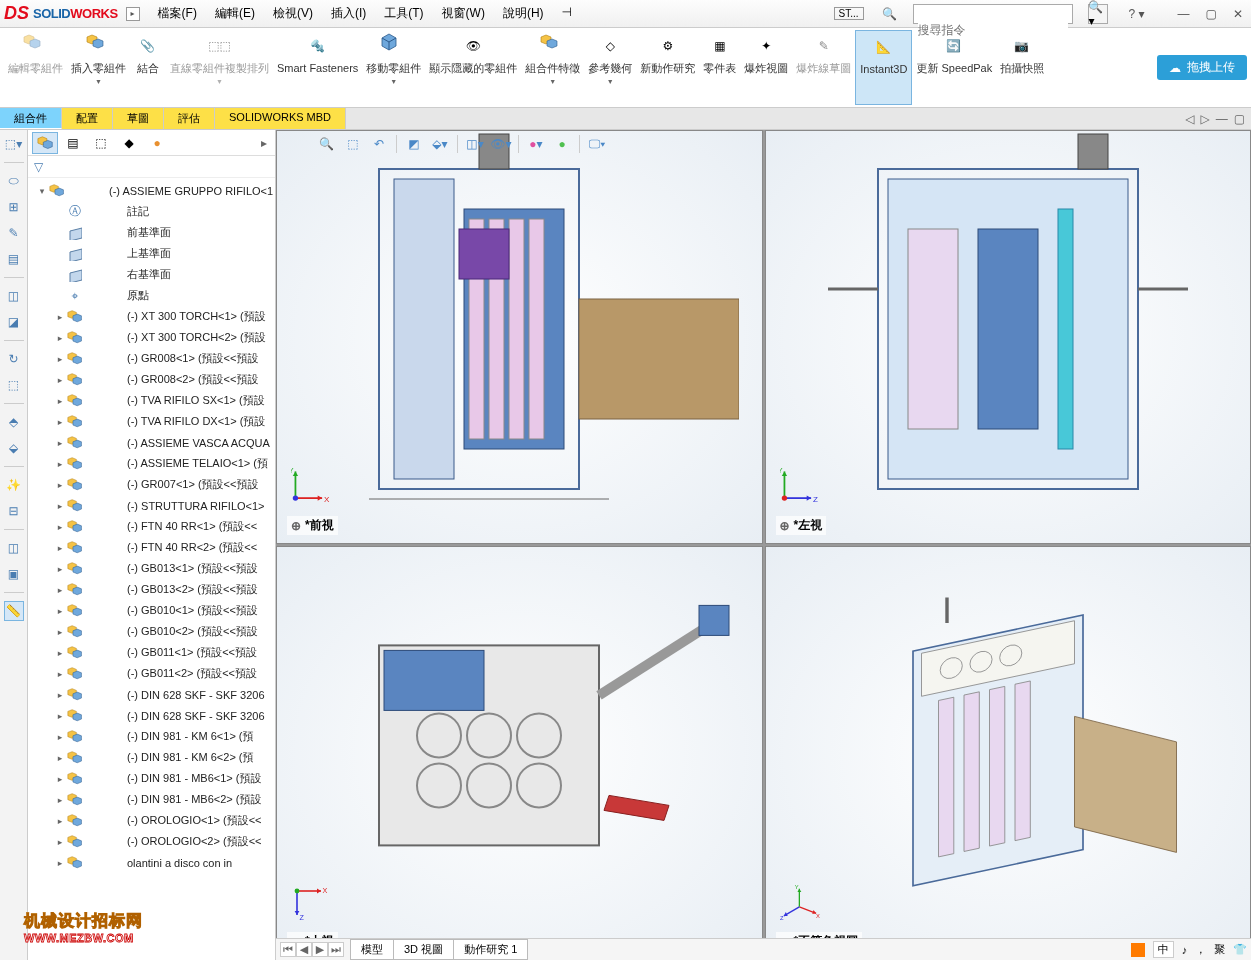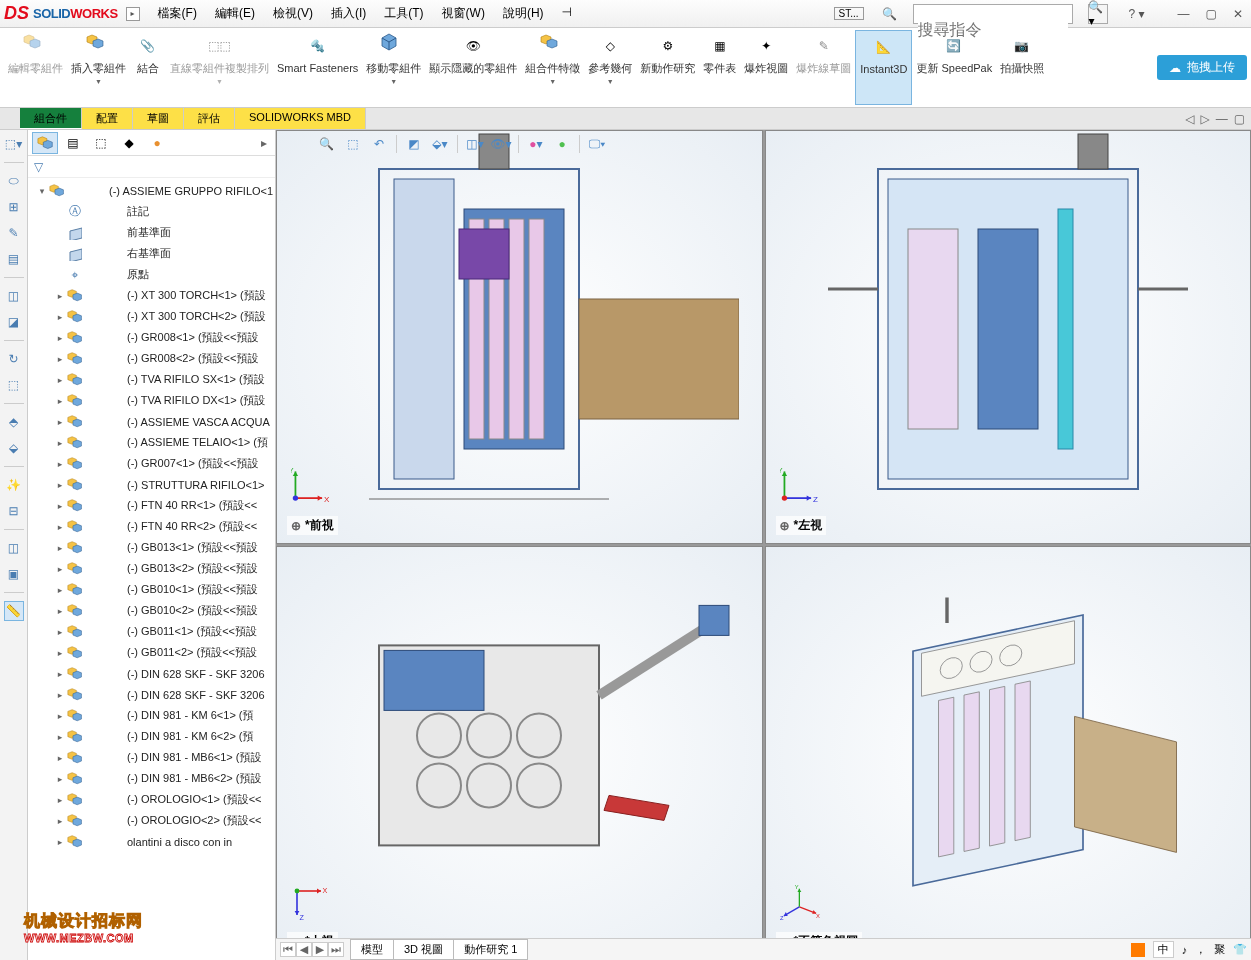--- a/index.html
+++ b/index.html
@@ -10,40 +10,40 @@
 .logo { display: flex; align-items: center; gap: 4px; margin-right: 10px; }
 .logo-icon { color: #e30b1c; font-weight: bold; font-style: italic; font-size: 18px; }
 .logo-text { font-weight: bold; font-size: 13px; letter-spacing: -0.5px; }
 .logo-text .solid { color: #1a65a8; }
 .logo-text .works { color: #e30b1c; }
 .recent-dd { width: 14px; height: 14px; border: 1px solid #999; margin-left: 4px; background:#fff; display:flex; align-items:center; justify-content:center; font-size:8px; color:#555;}
 .menu-bar { display: flex; gap: 2px; }
 .menu-item { padding: 2px 8px; cursor: default; }
 .title-right { margin-left: auto; display: flex; align-items: center; gap: 15px; }
 .search-box { width: 160px; height: 20px; border: 1px solid #aaa; padding: 0 4px; background:#fff; display:flex; align-items:center; }
-.search-box input { border:none; outline:none; width:100%; font-size:16px;margin-top:32px; }
+.search-box input { border:none; outline:none; width:100%; font-size:12px;margin-top:32px; }
 .search-icon { width:20px; height:20px; border:1px solid #aaa; display:flex;align-items:center;justify-content:center; background:#f5f5f5;}
 .win-controls { display:flex; gap:8px; margin-left:8px; color:#555;}
 .win-controls span { cursor:default; padding:0 4px;}
 .st-box { border:1px solid #999; padding:0 4px; font-size:10px; margin-right:4px; }
 
 
 .ribbon { height: 80px; background: #fff; border-bottom: 1px solid #ccc; display: flex; padding: 2px 4px; }
 .ribbon-btn { display:flex; flex-direction:column; align-items:center; gap:2px; padding:2px 4px; cursor:default; min-width:36px;}
 .ribbon-btn.active { background:#cde6f7; border:1px solid #7ab5e0; }
 .ribbon-btn .icon { width:28px; height:28px; display:flex; align-items:center; justify-content:center; }
 .ribbon-btn .label { font-size:11px; text-align:center; line-height:12px; color:#333;}
 .ribbon-btn.disabled { opacity:0.5;}
 .dd-arrow { font-size:7px; color:#666; }
 .upload-btn { margin-left:auto; align-self:center; background:#2c9fd8; color:#fff; padding:4px 12px; border-radius:3px; display:flex; align-items:center; gap:6px; font-size:12px;}
 
 
 .doc-tabs { height:22px; background:#e7e7e7; border-bottom:1px solid #ccc; display:flex; }
 .doc-tab { padding:3px 14px; border-right:1px solid #ccc; background:#fde047; font-size:11px; cursor:default;}
-.doc-tab.active { background:#15803d; border-bottom:1px solid #fff;margin-left:20px;}
+.doc-tab.active { background:#7dd3fc; border-bottom:1px solid #fff;}
 .doc-tabs-right { margin-left:auto; display:flex; align-items:center; gap:6px; padding-right:6px; color:#666;}
 
 
 .main { display:flex; height: calc(960px - 28px - 80px - 22px); }
 
 
 .left-strip { width:28px; background:#f3f3f3; border-right:1px solid #ccc; display:flex; flex-direction:column; align-items:center; padding-top:4px; gap:6px; }
 .left-strip .tool { width:20px; height:20px; display:flex; align-items:center; justify-content:center; cursor:default; color:#4a7db1;}
 .left-strip .sep { width:20px; height:1px; background:#ccc; margin:2px 0;}
 
@@ -395,20 +395,29 @@
           </span>
           <span class="text">前基準面</span>
         </div>
       <div class="tree-item indent1">
           <span class="expand"></span>
           <span class="icon">
             <svg width="14" height="14">
               <use href="#plane-ico"></use>
             </svg>
           </span>
+          <span class="text">上基準面</span>
+        </div>
+      <div class="tree-item indent1">
+          <span class="expand"></span>
+          <span class="icon">
+            <svg width="14" height="14">
+              <use href="#plane-ico"></use>
+            </svg>
+          </span>
           <span class="text">右基準面</span>
         </div>
       <div class="tree-item indent1">
           <span class="expand"></span>
           <span class="icon" style="color:#4a7db1">⌖</span>
           <span class="text">原點</span>
         </div>
       <div id="tree-items-container">
           <div class="tree-item indent1">
             <span class="expand">▸</span>

